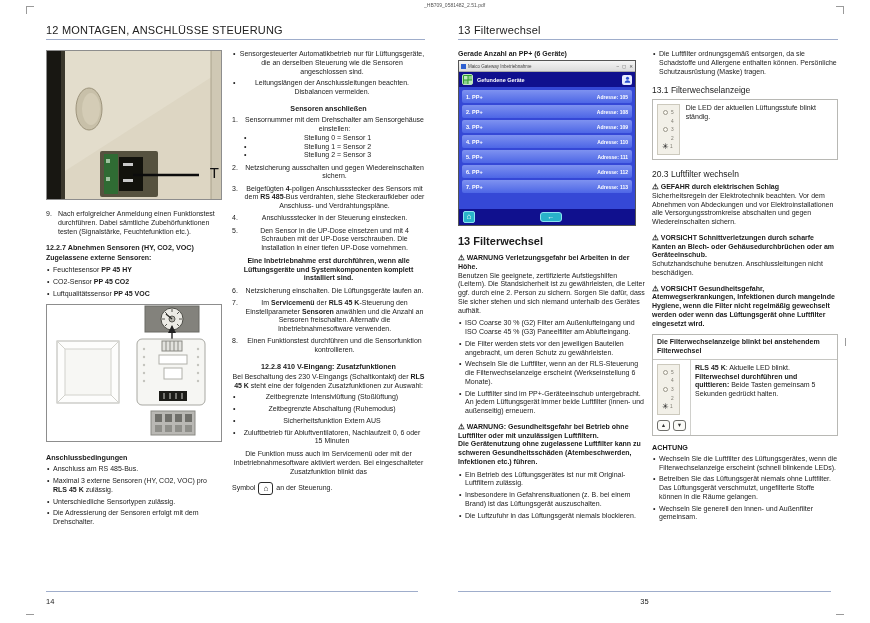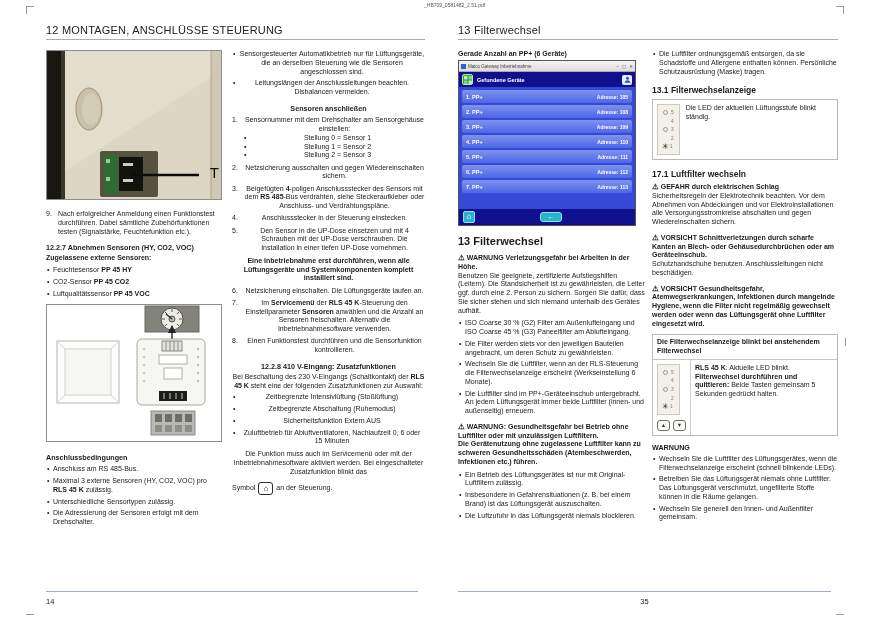--- a/index.html
+++ b/index.html
@@ -18,21 +18,21 @@
   .t{font-size:7px;line-height:1.25;}
   .b{font-weight:bold;}
   .li{position:relative;padding-left:7px;margin-top:3px;}
   .li:before{content:"•";position:absolute;left:1px;}
   .step{position:relative;padding-left:12px;margin-top:3.5px;}
   .step>.n{position:absolute;left:0;}
   .subli{position:relative;padding-left:6px;}
   .subli:before{content:"•";position:absolute;left:0;}
   .h6{font-size:7.2px;font-weight:bold;margin:7px 0 2px;line-height:1.25;}
   .h10{font-size:11px;font-weight:bold;margin:9px 0 4px;}
-  .h8{font-size:8.5px;font-weight:bold;margin:9px 0 3px;}
+  .h8{font-size:8.5px;font-weight:normal;margin:9px 0 3px;}
   .warn{margin-top:6px;}
   .wt{font-weight:bold;}
   .wicon{font-size:7.5px;margin-right:2px;font-weight:bold;}
   .figure{border:1px solid #8d8d8d;background:#fff;box-sizing:border-box;}
   .photowrap{position:relative;width:176px;}
   .tlabel{position:absolute;right:3px;top:114px;font-size:15px;color:#111;}
   .caption{font-size:7px;font-weight:bold;margin-bottom:3px;}
   .footer{position:absolute;bottom:6px;left:0;right:7px;}
   .frule{height:1px;background:#9fadcb;}
   .pnum{font-size:7.5px;margin-top:5px;}
@@ -379,21 +379,21 @@
             <span class="lnum">2</span>
           </div>
         <div class="ledrow">
             <span class="lstar">✳</span>
             <span class="lnum">1</span>
           </div>
       </div>
       <div class="t">Die LED der aktuellen Lüftungsstufe blinkt ständig.</div>
     </div>
 
-    <div class="h8">17.1 Luftfilter wechseln</div>
+    <div class="h8">20.3 Luftfilter wechseln</div>
 
     <div class="t warn" style="margin-top:2px;">
       <span class="wicon">⚠</span><span class="wt">GEFAHR durch elektrischen Schlag</span>
       <div>Sicherheitsregeln der Elektrotechnik beachten. Vor dem Abnehmen von Abdeckungen und vor Elektroinstallationen alle Versorgungsstromkreise abschalten und gegen Wiedereinschalten sichern.</div>
     </div>
 
     <div class="t warn">
       <span class="wicon">⚠</span><span class="wt">VORSICHT Schnittverletzungen durch scharfe Kanten an Blech- oder Gehäusedurchbrüchen oder am Geräteeinschub.</span>
       <div>Schutzhandschuhe benutzen. Anschlussleitungen nicht beschädigen.</div>
     </div>
@@ -434,21 +434,21 @@
               </span>
             <span class="udbtn">
                 <span>▼</span>
               </span>
           </div>
         </div>
         <div class="box2r t"><b>RLS 45 K</b>: Aktuelle LED blinkt. <b>Filterwechsel durchführen und quittieren:</b> Beide Tasten gemeinsam 5 Sekunden gedrückt halten.</div>
       </div>
     </div>
 
-    <div class="h6">WARNUNG</div>
+    <div class="h6">ACHTUNG</div>
     <div class="t li">Wechseln Sie die Luftfilter des Lüftungsgerätes, wenn die Filterwechselanzeige erscheint (schnell blinkende LEDs).</div>
     <div class="t li">Betreiben Sie das Lüftungsgerät niemals ohne Luftfilter. Das Lüftungsgerät verschmutzt, ungefilterte Stoffe können in die Räume gelangen.</div>
     <div class="t li">Wechseln Sie generell den Innen- und Außenfilter gemeinsam.</div>
   </div>
 
   <div class="footer">
     <div class="frule"></div>
     <div class="pnum r">35</div>
   </div>
 </div>

